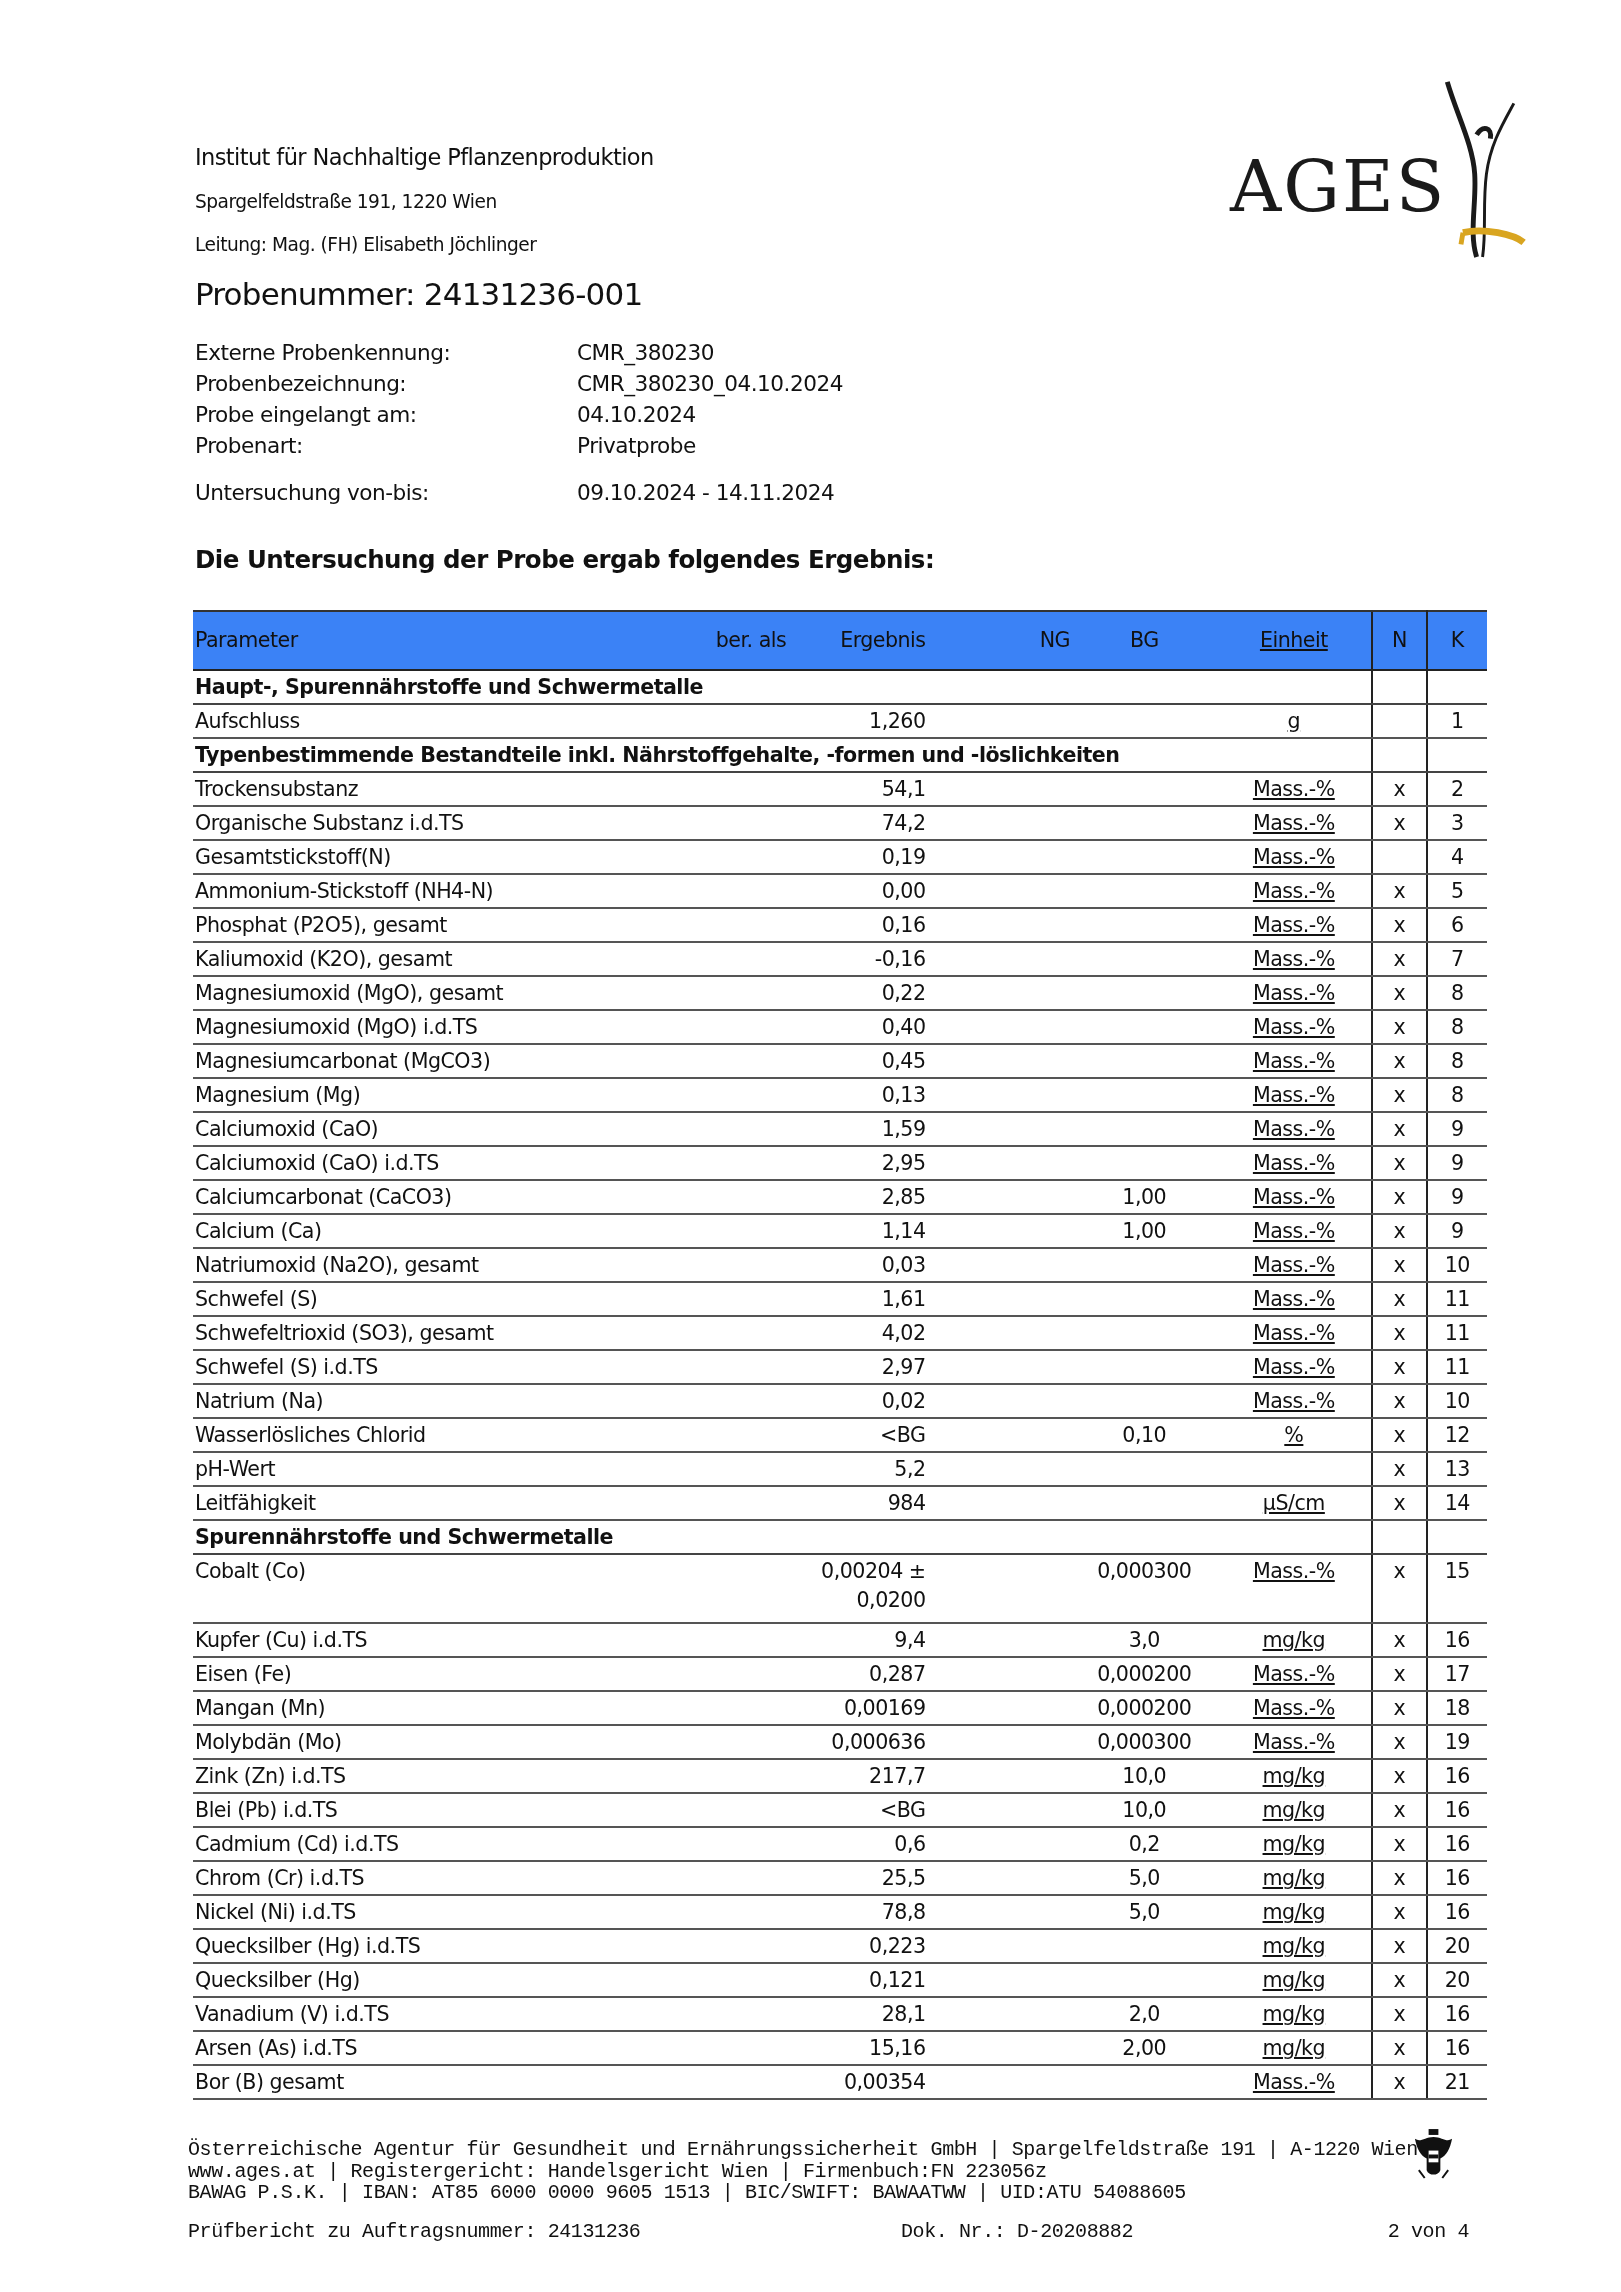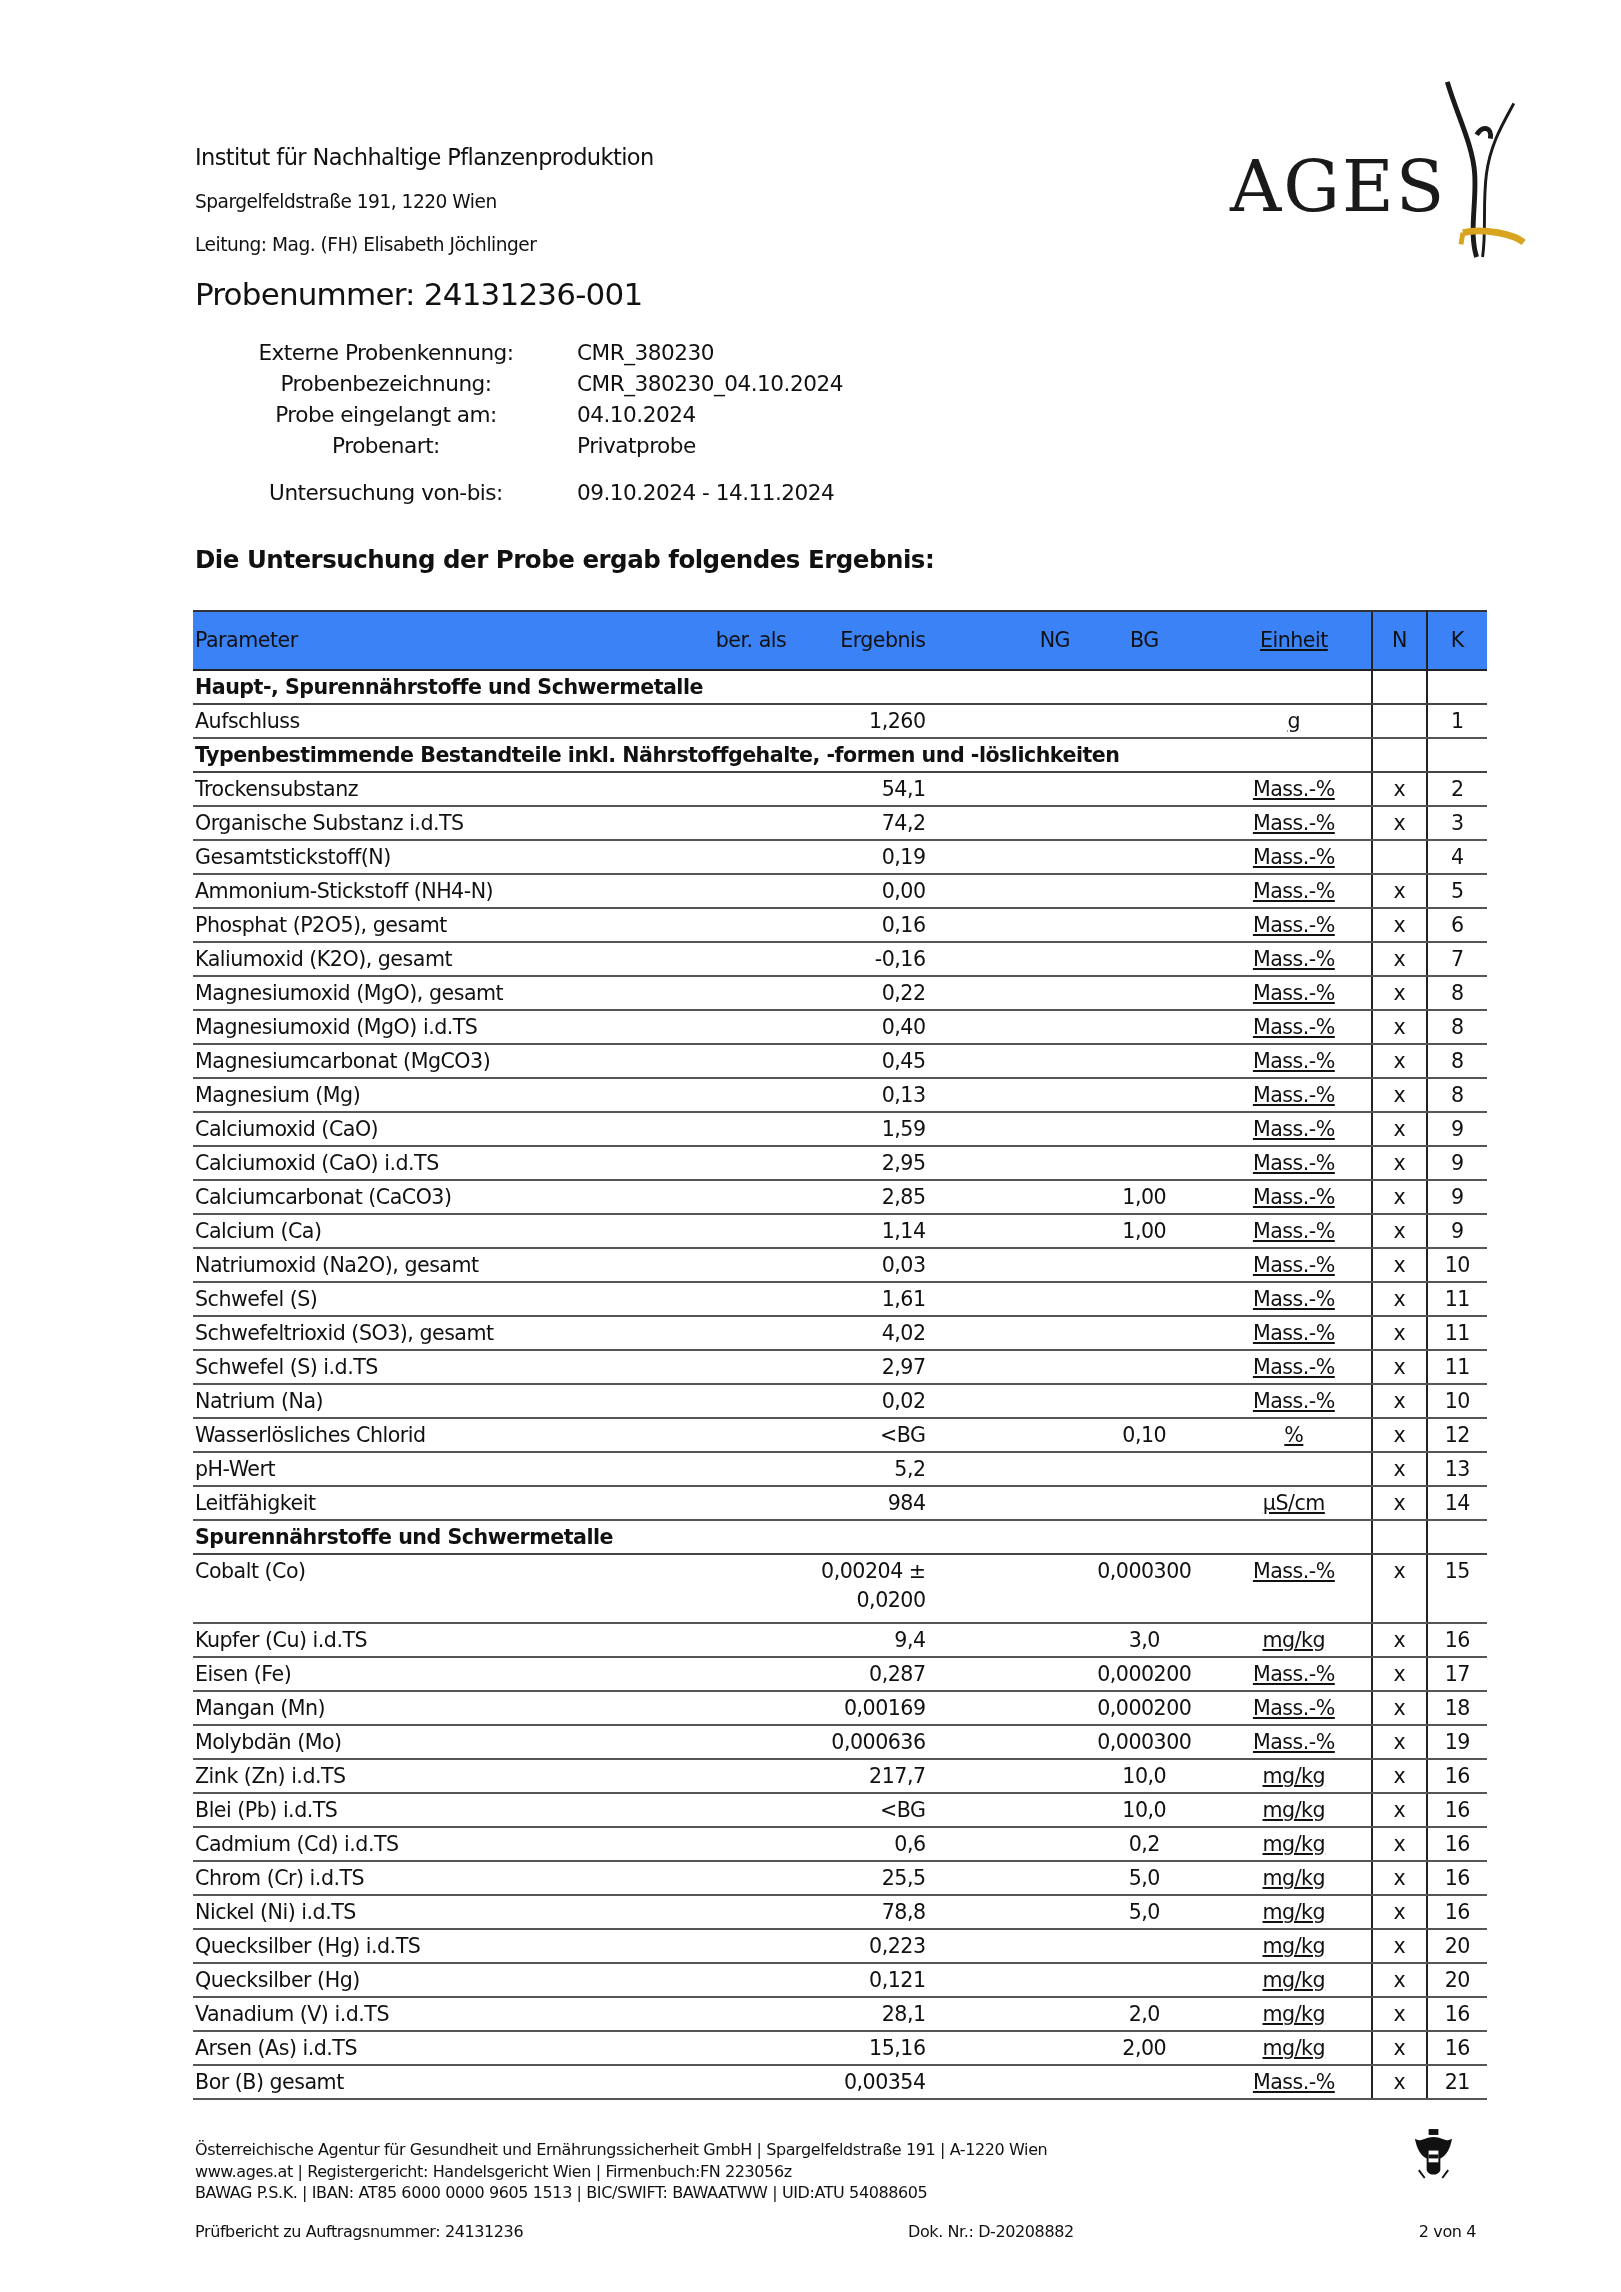--- a/index.html
+++ b/index.html
@@ -19,21 +19,21 @@
     font-size: 71px; letter-spacing: 2px; color: #1a1a1a;
   }
 
   .probennr {
     position: absolute; left: 195px; top: 276px;
     font-size: 31px; letter-spacing: -0.8px; text-underline-offset: 3.9px;
   }
   .meta { position: absolute; left: 195px; top: 337px; font-size: 21.6px; letter-spacing: -0.5px; }
   .meta .row { display: flex; height: 31px; line-height: 31px; }
   .meta .row.gap { margin-top: 15.7px; }
-  .meta .lbl { width: 382px; text-align: center; }
+  .meta .lbl { width: 382px; }
 
   .result-title {
     position: absolute; left: 195px; top: 545px;
     font-size: 24.5px; font-weight: bold; letter-spacing: -0.5px;
   }
 
   table.res {
     position: absolute; left: 193px; top: 610px; width: 1294px;
     border-collapse: collapse; font-size: 20.6px; letter-spacing: -0.5px;
   }
@@ -45,21 +45,21 @@
   .c-ber { width: 103px; text-align: right; }
   .c-erg { width: 132px; text-align: right; }
   .c-ng  { width: 137px; text-align: right; }
   .c-bg  { width: 137px; text-align: center; }
   .c-ein { width: 147px; text-align: center; text-decoration: underline; }
   .c-n   { width: 47px; text-align: center; border-left: 2px solid #222; border-right: 2px solid #222; font-weight: bold; }
   .c-k   { width: 54px; text-align: center; }
   tr.sect td.c-n { font-weight: normal; }
   tr.tall td { height: 65px; line-height: 29px; vertical-align: top; padding-top: 2px; }
 
-  .footer { position: absolute; left: 195px; top: 2139px; font-size: 16px; letter-spacing: -0.4px; line-height: 21.6px; }
+  .footer { position: absolute; left: 188px; top: 2139px; font-size: 20px; letter-spacing: -0.4px; line-height: 21.6px; font-family: Liberation Mono, monospace; }
   .footer .bottom { position: absolute; left: 0; top: 82px; width: 1294px; display: flex; }
   .footer .bottom .l { width: 713px; }
   .footer .bottom .m { width: 480px; }
   .footer .bottom .r { text-align: right; width: 88px; }
   .eagle { position: absolute; left: 1411px; top: 2127px; width: 45px; height: 55px; }
 </style>
 </head>
 <body>
 
 <div class="inst">

